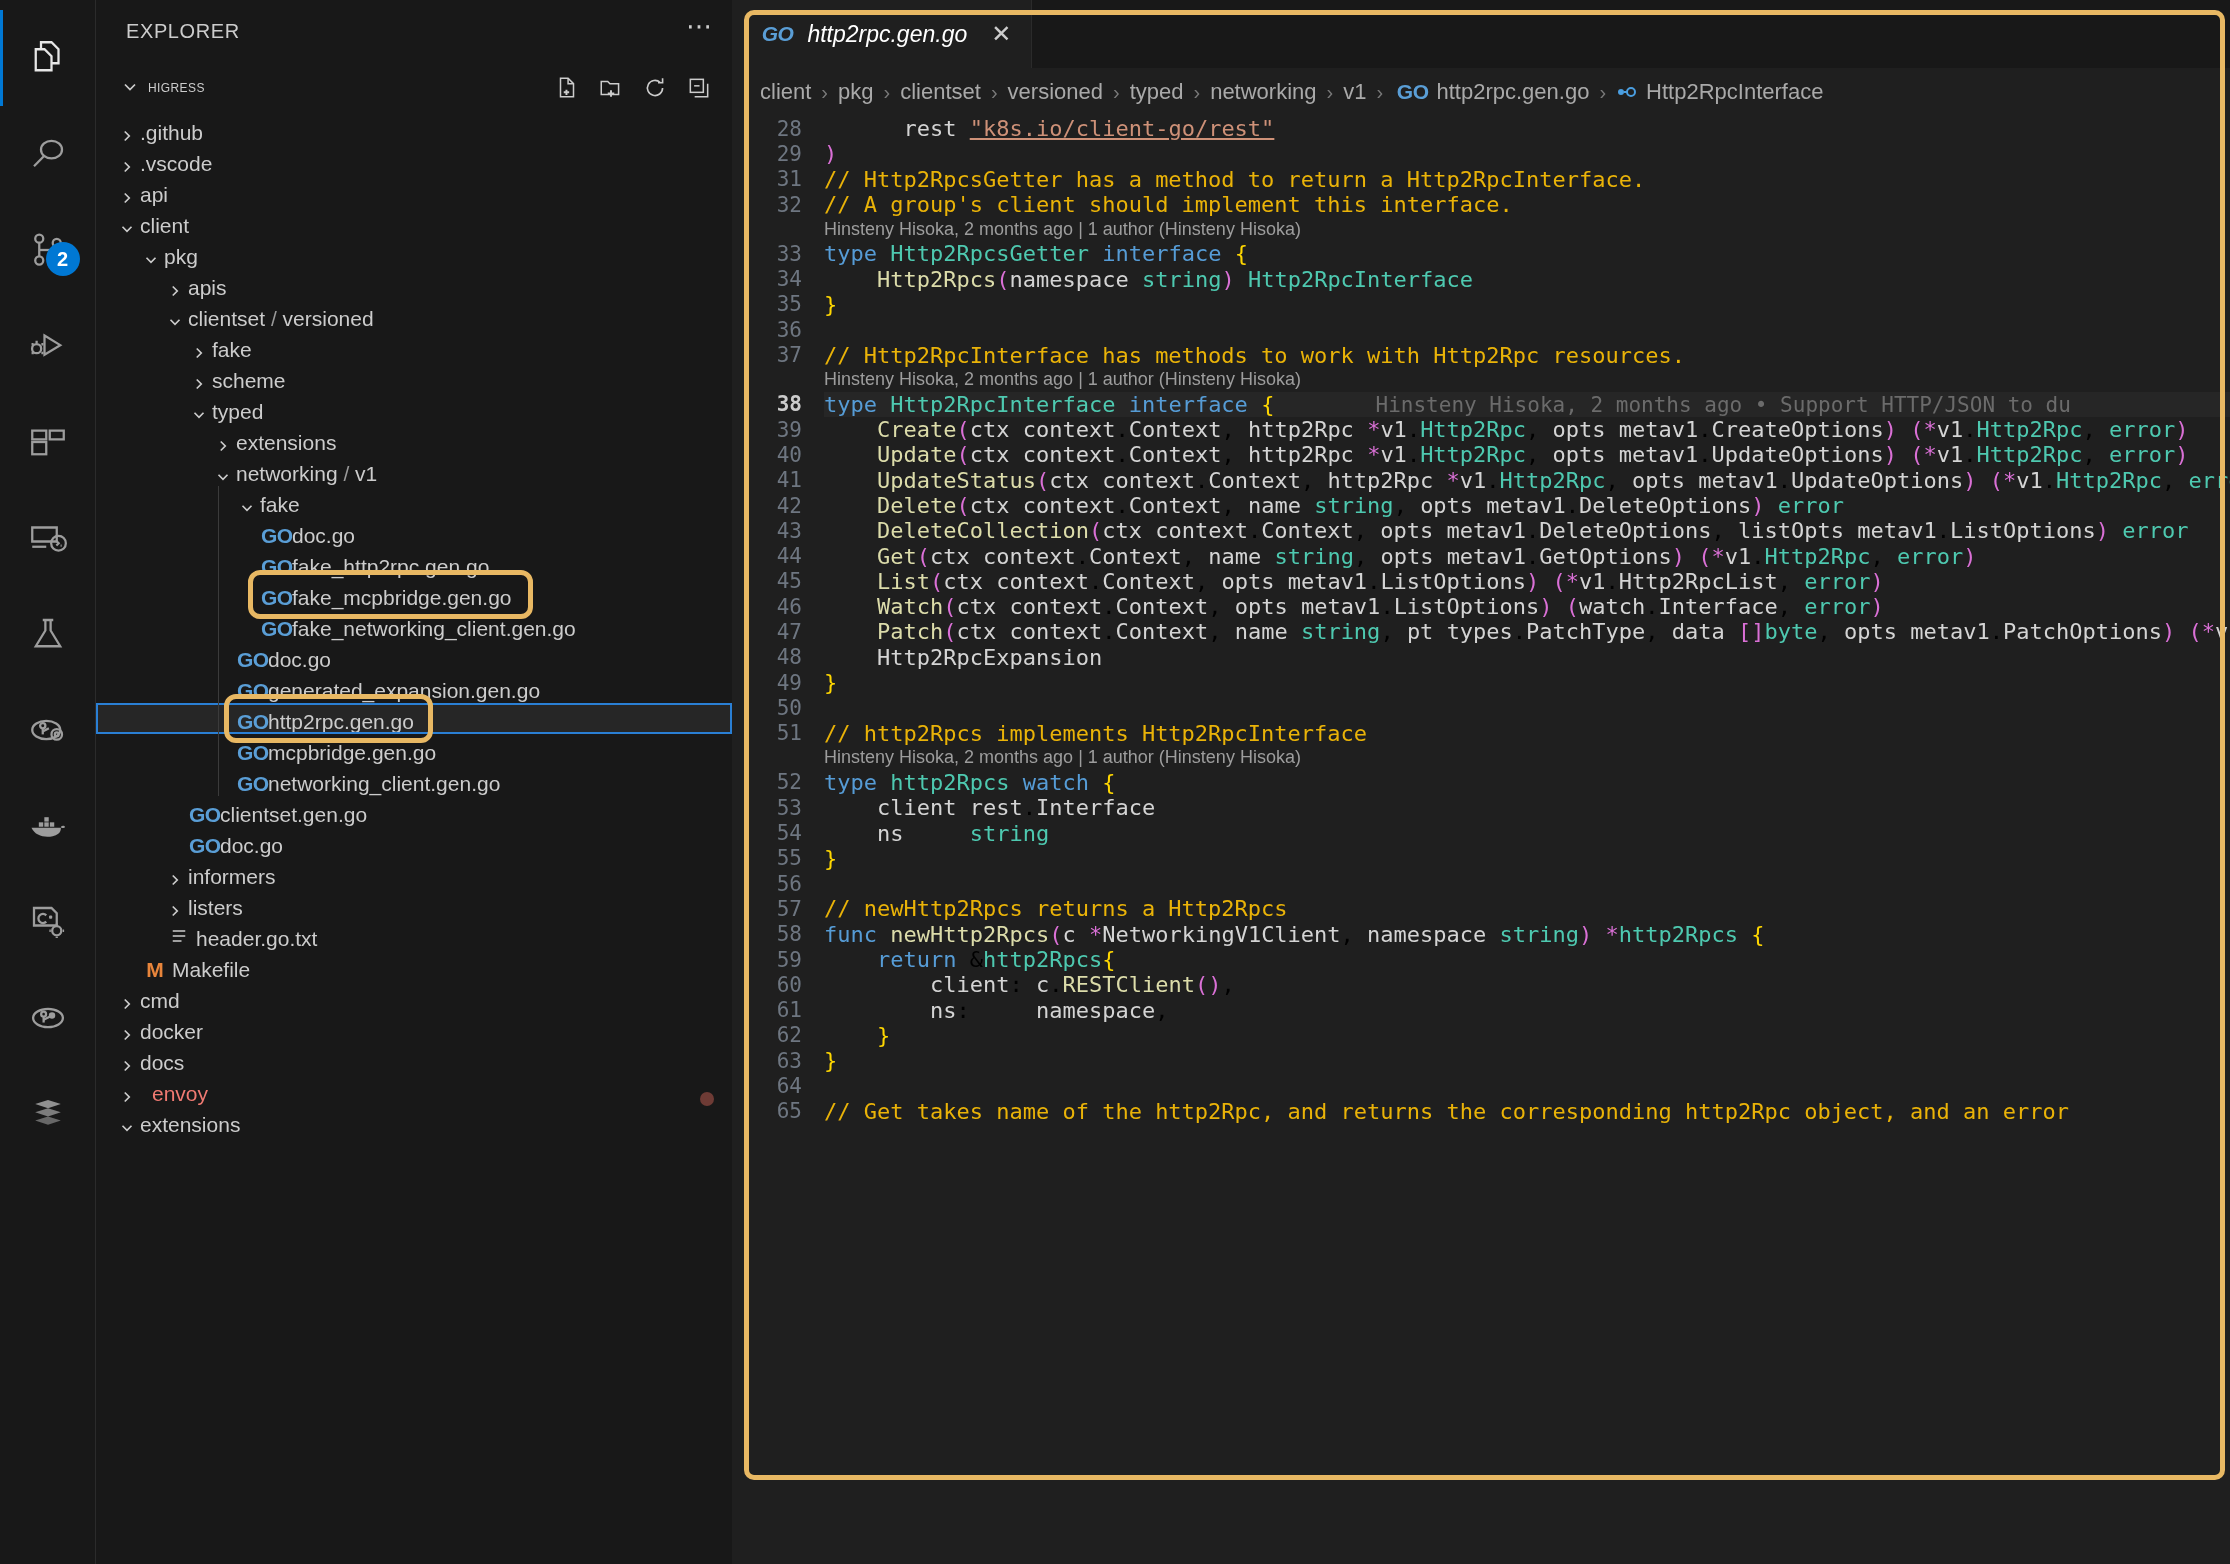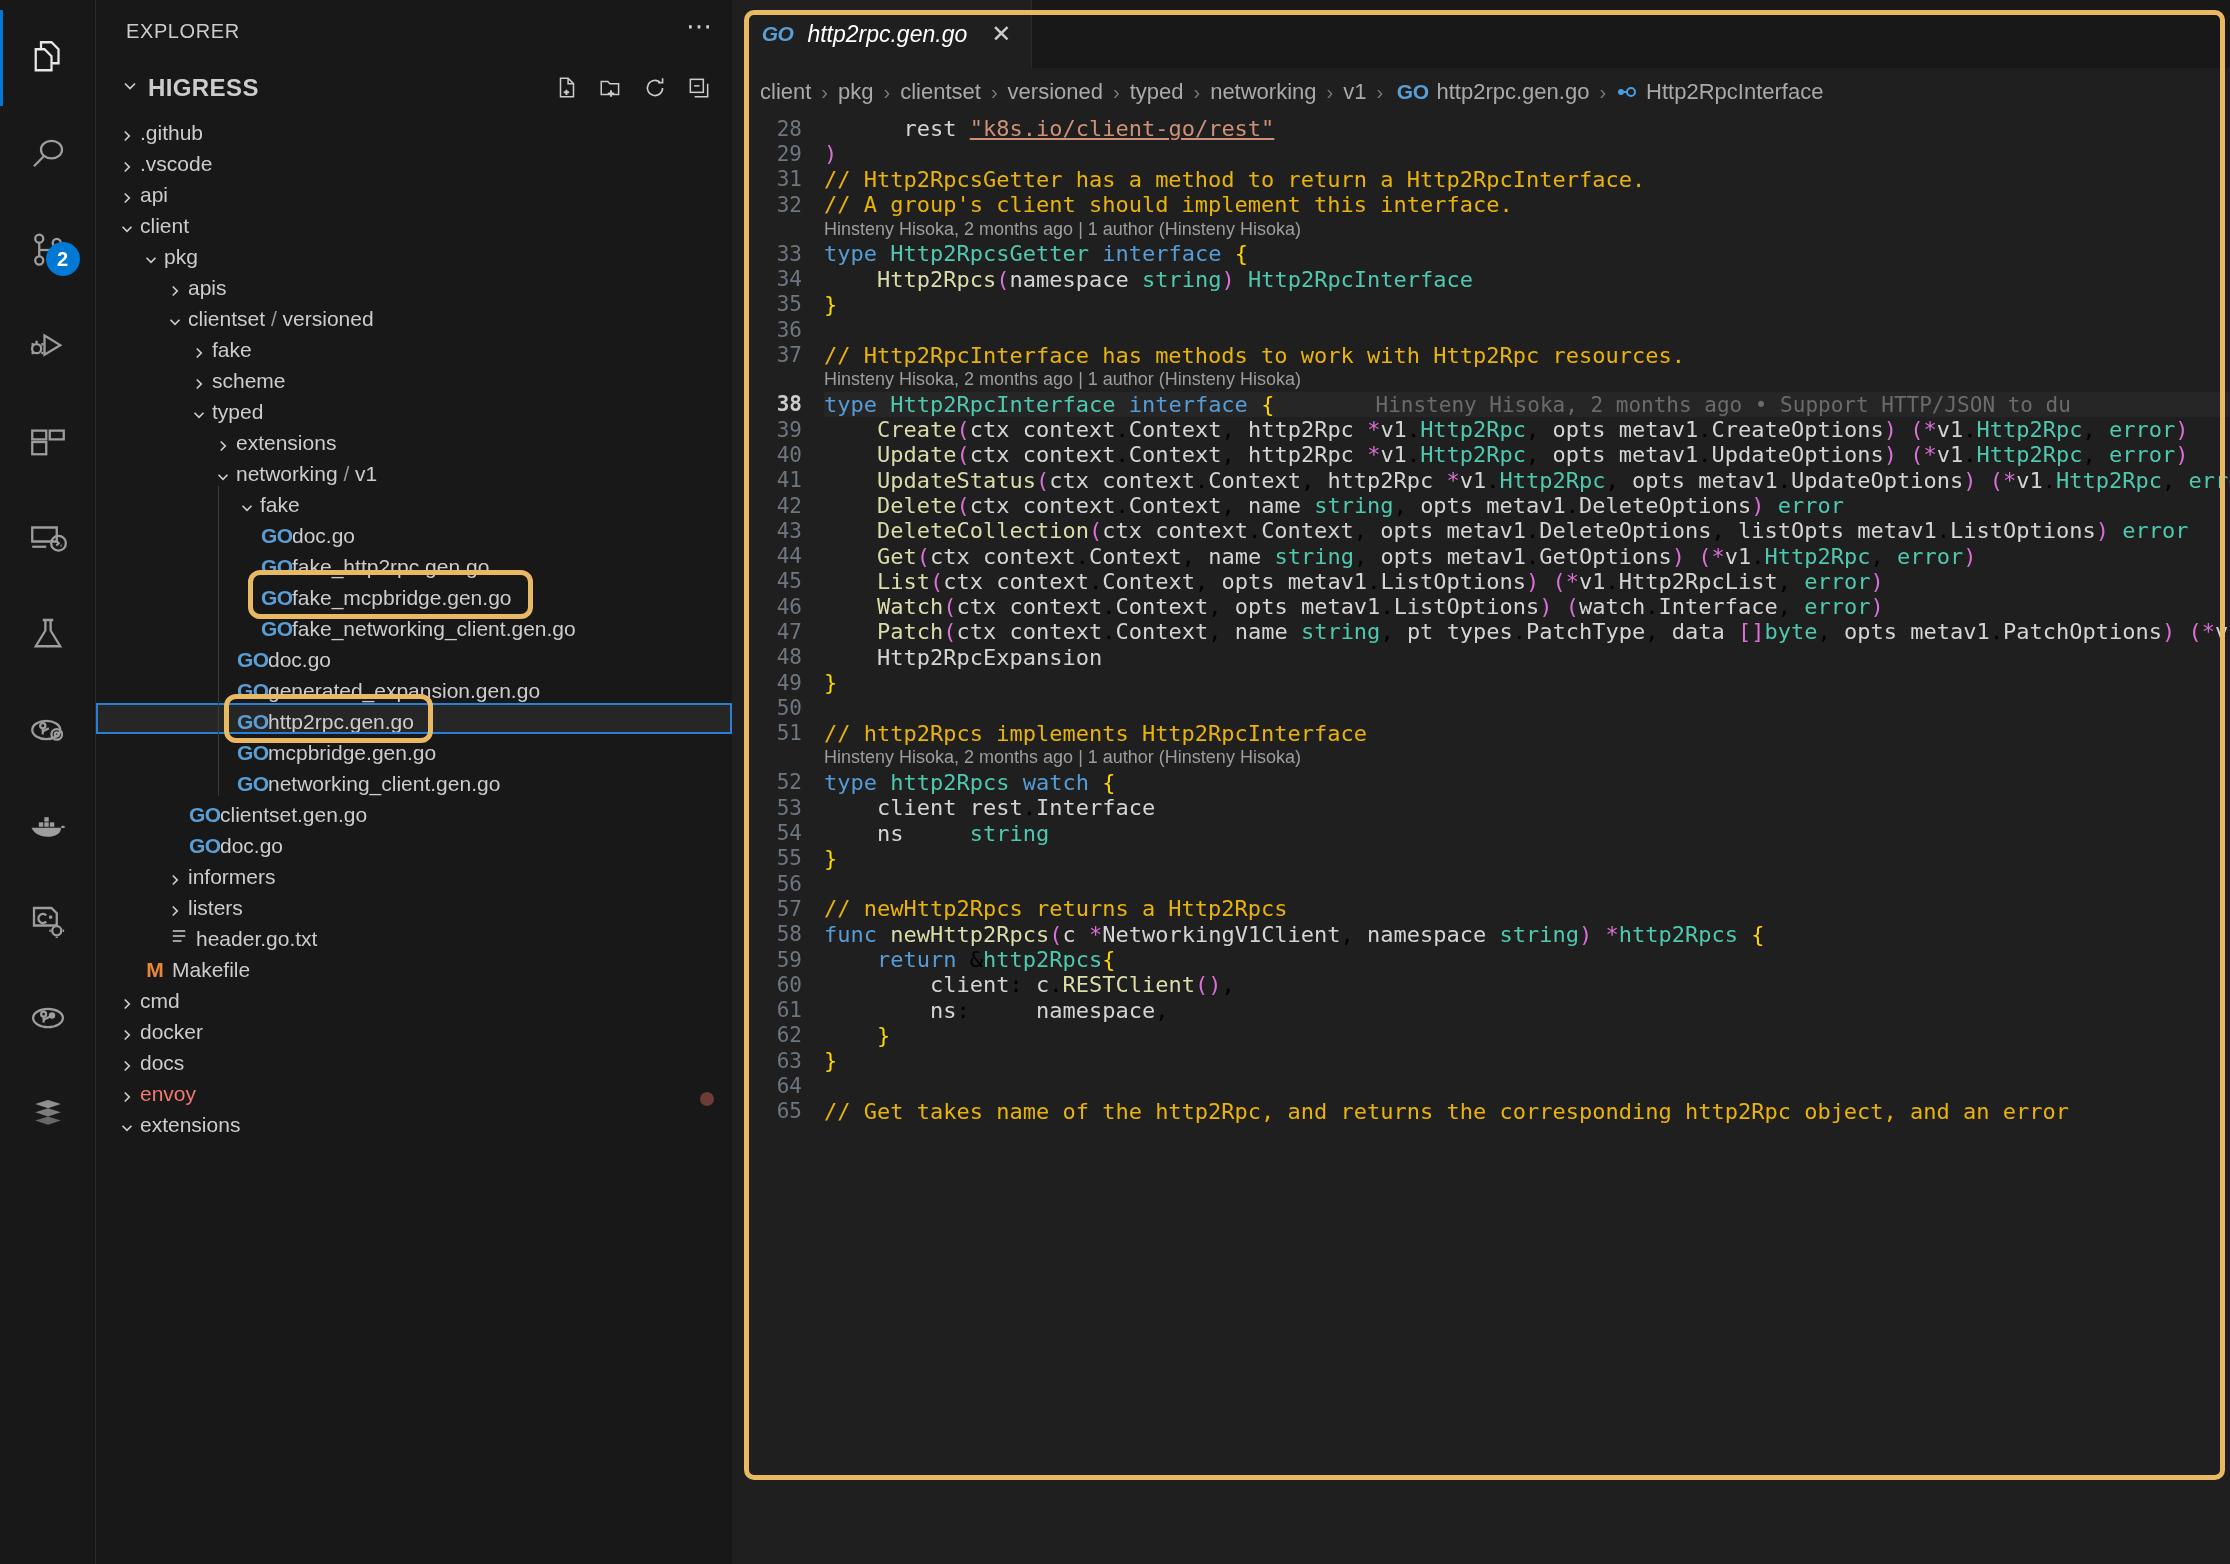--- a/index.html
+++ b/index.html
@@ -53,38 +53,38 @@
     height: 62px; display: flex; align-items: center;
     padding: 0 18px 0 30px;
     color: #cccccc; font-size: 20px; letter-spacing: .6px;
   }
   .sb-header .title { flex: 1; }
   .sb-dots { font-size: 26px; color: #cccccc; letter-spacing: 2px; line-height: 10px; padding-bottom:10px;}
 
   .sb-sectionhead {
     height: 52px; display: flex; align-items: center;
     padding-left: 24px; padding-right: 20px;
-    color: #cccccc; font-size: 24px; font-weight: 700; letter-spacing: .4px;
+    color: #cccccc; font-size: 12px; font-weight: 400; letter-spacing: .4px;
   }
   .sb-sectionhead .chev { width: 28px; color: #cccccc; }
   .sb-sectionhead .label { flex: 1; }
   .sb-actions { display: flex; gap: 18px; align-items: center; color: #cccccc; }
   .sb-actions svg { display:block; }
 
   .tree { flex: 1; overflow: hidden; position: relative; font-size: 21px; }
   .row {
     height: 31px; display: flex; align-items: flex-end;
     color: #cccccc; position: relative; white-space: nowrap;
     padding-right: 14px;
   }
   .row .twisty { width: 26px; flex: 0 0 26px; display: flex; align-items:center; justify-content:center; color:#cccccc; }
   .row .ico { width: 34px; flex: 0 0 34px; display: flex; align-items: center; justify-content: center; }
   .row .name { font-size: 21px; color: #cccccc; }
   .row .name .dim { color: #9a9a9a; }
-  .row.err .name { color: #f07a72; }
+  .row.err .name { color: #f07a72; margin-left: 12px; }
   .row .deco { position: absolute; right: 18px; width: 14px; height: 14px; border-radius: 7px; background: #6e3b35; }
 
   .row.selected { background: #262626; }
   .row.selected::after {
     content:""; position:absolute; left:0; right:0; top:0; bottom:0;
     border: 2px solid #2a7fd4; pointer-events:none;
   }
 
   .indent-guide {
     position: absolute; width: 1px; background: #3b3b3b; top: 0; bottom: 0;

